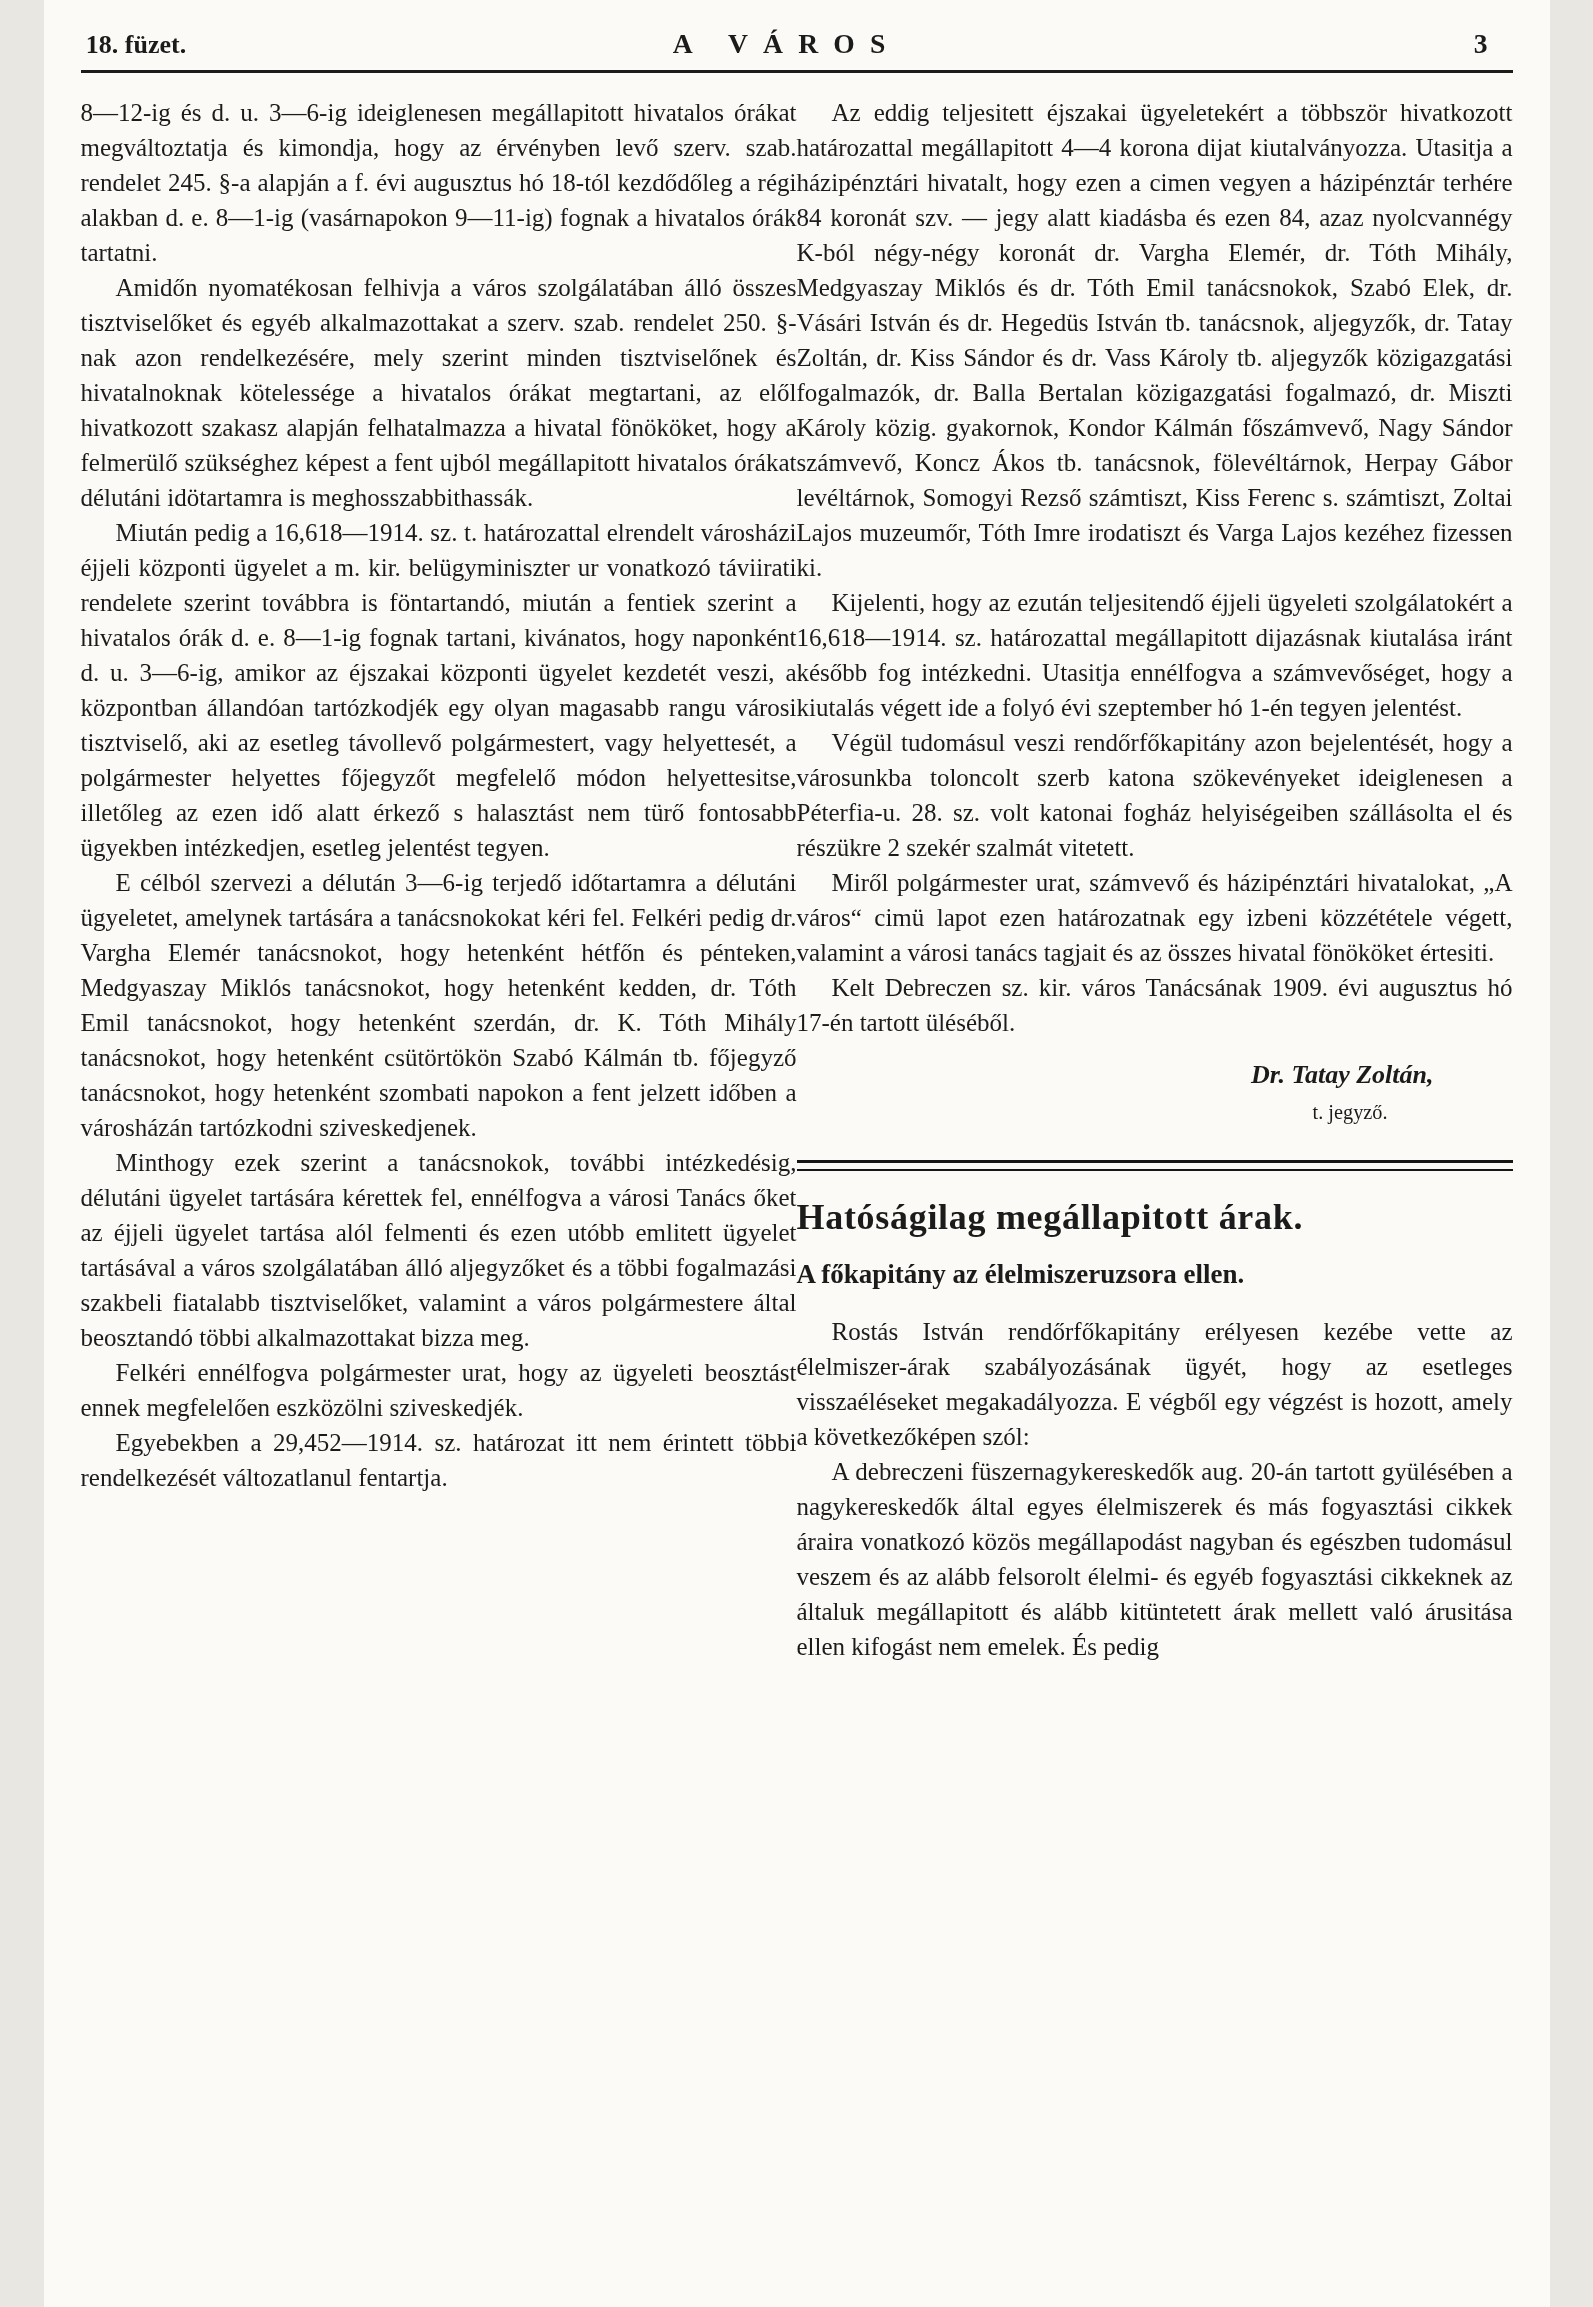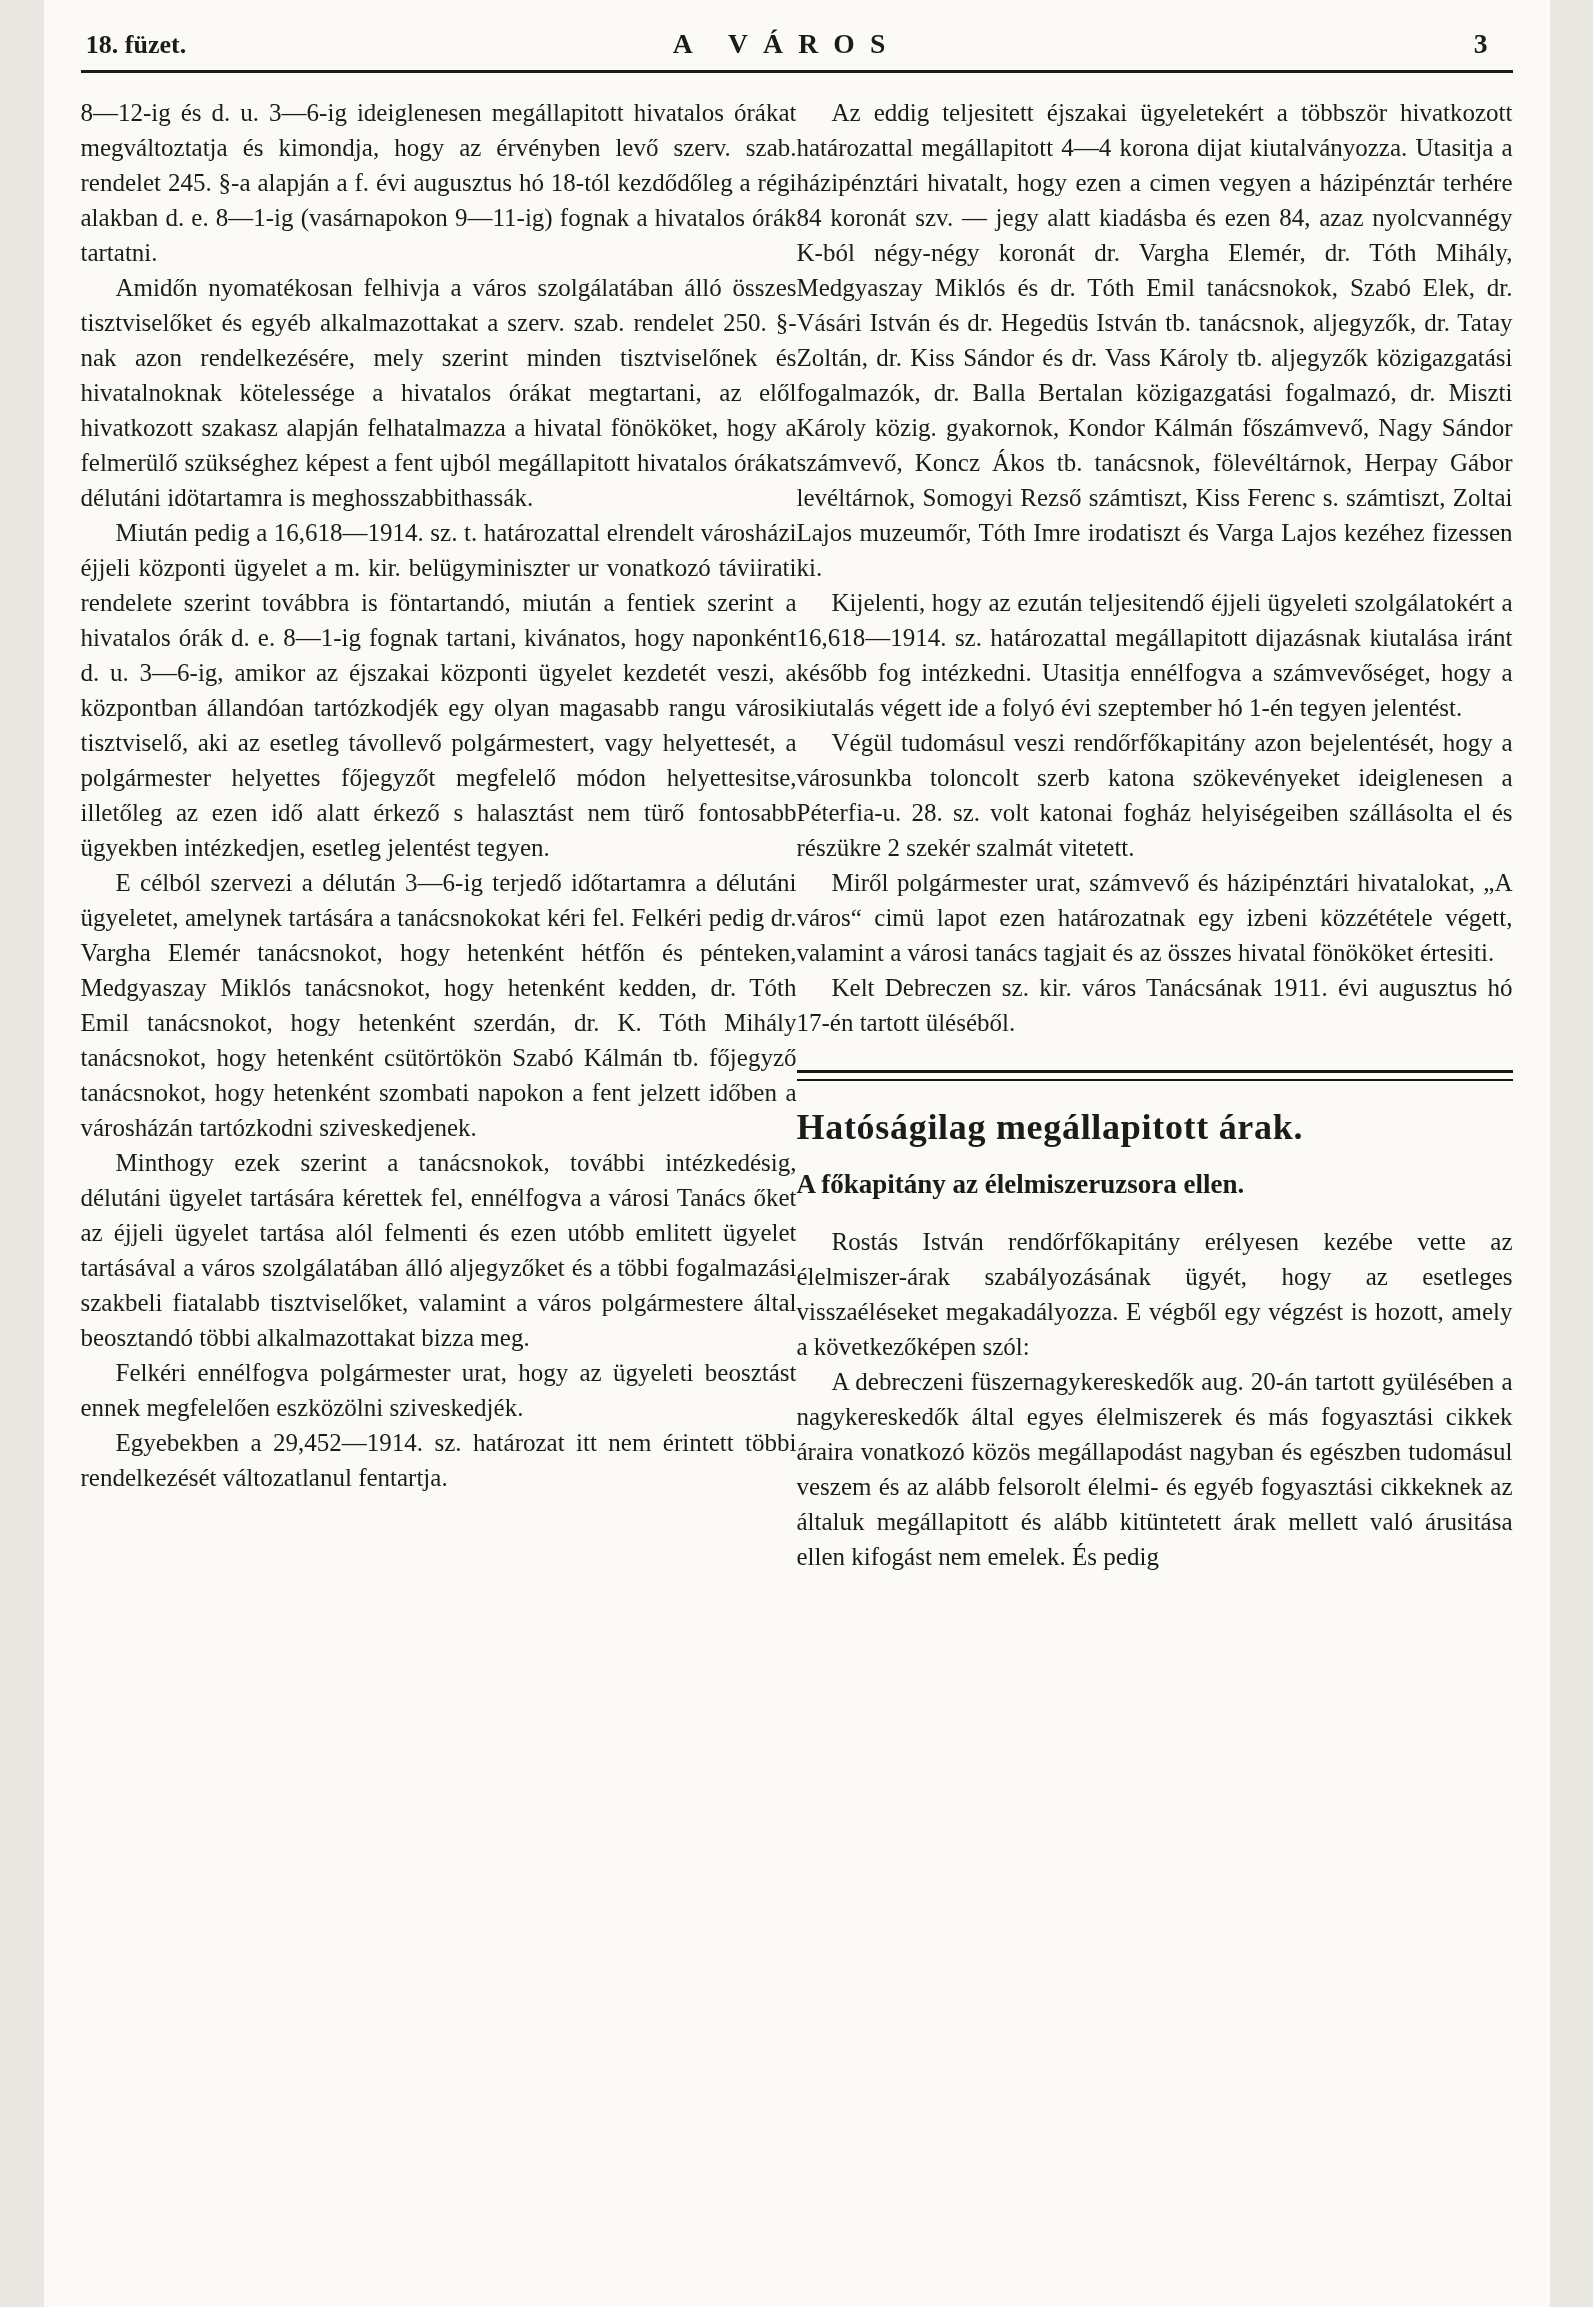--- a/index.html
+++ b/index.html
@@ -129,23 +129,27 @@
         <p class="para">Egyebekben a 29,452—1914. sz. határozat itt nem érintett többi rendelkezését változatlanul fentartja.</p>
       </div>
 
     <div class="col col-right">
 
       <div>
           <p class="para">Az eddig teljesitett éjszakai ügyeletekért a többször hivatkozott határozattal megállapitott 4—4 korona dijat kiutalványozza. Utasitja a házipénztári hivatalt, hogy ezen a cimen vegyen a házipénztár terhére 84 koronát szv. — jegy alatt kiadásba és ezen 84, azaz nyolcvannégy K-ból négy-négy koronát dr. Vargha Elemér, dr. Tóth Mihály, Medgyaszay Miklós és dr. Tóth Emil tanácsnokok, Szabó Elek, dr. Vásári István és dr. Hegedüs István tb. tanácsnok, aljegyzők, dr. Tatay Zoltán, dr. Kiss Sándor és dr. Vass Károly tb. aljegyzők közigazgatási fogalmazók, dr. Balla Bertalan közigazgatási fogalmazó, dr. Miszti Károly közig. gyakornok, Kondor Kálmán főszámvevő, Nagy Sándor számvevő, Koncz Ákos tb. tanácsnok, fölevéltárnok, Herpay Gábor levéltárnok, Somogyi Rezső számtiszt, Kiss Ferenc s. számtiszt, Zoltai Lajos muzeumőr, Tóth Imre irodatiszt és Varga Lajos kezéhez fizessen ki.</p>
           <p class="para">Kijelenti, hogy az ezután teljesitendő éjjeli ügyeleti szolgálatokért a 16,618—1914. sz. határozattal megállapitott dijazásnak kiutalása iránt később fog intézkedni. Utasitja ennélfogva a számvevőséget, hogy a kiutalás végett ide a folyó évi szeptember hó 1-én tegyen jelentést.</p>
           <p class="para">Végül tudomásul veszi rendőrfőkapitány azon bejelentését, hogy a városunkba toloncolt szerb katona szökevényeket ideiglenesen a Péterfia-u. 28. sz. volt katonai fogház helyiségeiben szállásolta el és részükre 2 szekér szalmát vitetett.</p>
           <p class="para">Miről polgármester urat, számvevő és házipénztári hivatalokat, „A város“ cimü lapot ezen határozatnak egy izbeni közzététele végett, valamint a városi tanács tagjait és az összes hivatal fönököket értesiti.</p>
-          <p class="para">Kelt Debreczen sz. kir. város Tanácsának 1911. évi augusztus hó 17-én tartott üléséből.</p>
+          <p class="para">Kelt Debreczen sz. kir. város Tanácsának 1909. évi augusztus hó 17-én tartott üléséből.</p>
         </div>
 
+      <div class="signature">
+        <span class="sig-name">Dr. Tatay Zoltán,</span>
+        <span class="sig-role">t. jegyző.</span>
+      </div>
 
       <div class="section-divider"></div>
 
       <h1 class="section-headline">Hatóságilag megállapitott árak.</h1>
 
       <h2 class="section-subheadline">A főkapitány az élelmiszeruzsora ellen.</h2>
 
       <div>
           <p class="para">Rostás István rendőrfőkapitány erélyesen kezébe vette az élelmiszer-árak szabályozásának ügyét, hogy az esetleges visszaéléseket megakadályozza. E végből egy végzést is hozott, amely a következőképen szól:</p>
           <p class="para">A debreczeni füszernagykereskedők aug. 20-án tartott gyülésében a nagykereskedők által egyes élelmiszerek és más fogyasztási cikkek áraira vonatkozó közös megállapodást nagyban és egészben tudomásul veszem és az alább felsorolt élelmi- és egyéb fogyasztási cikkeknek az általuk megállapitott és alább kitüntetett árak mellett való árusitása ellen kifogást nem emelek. És pedig</p>

